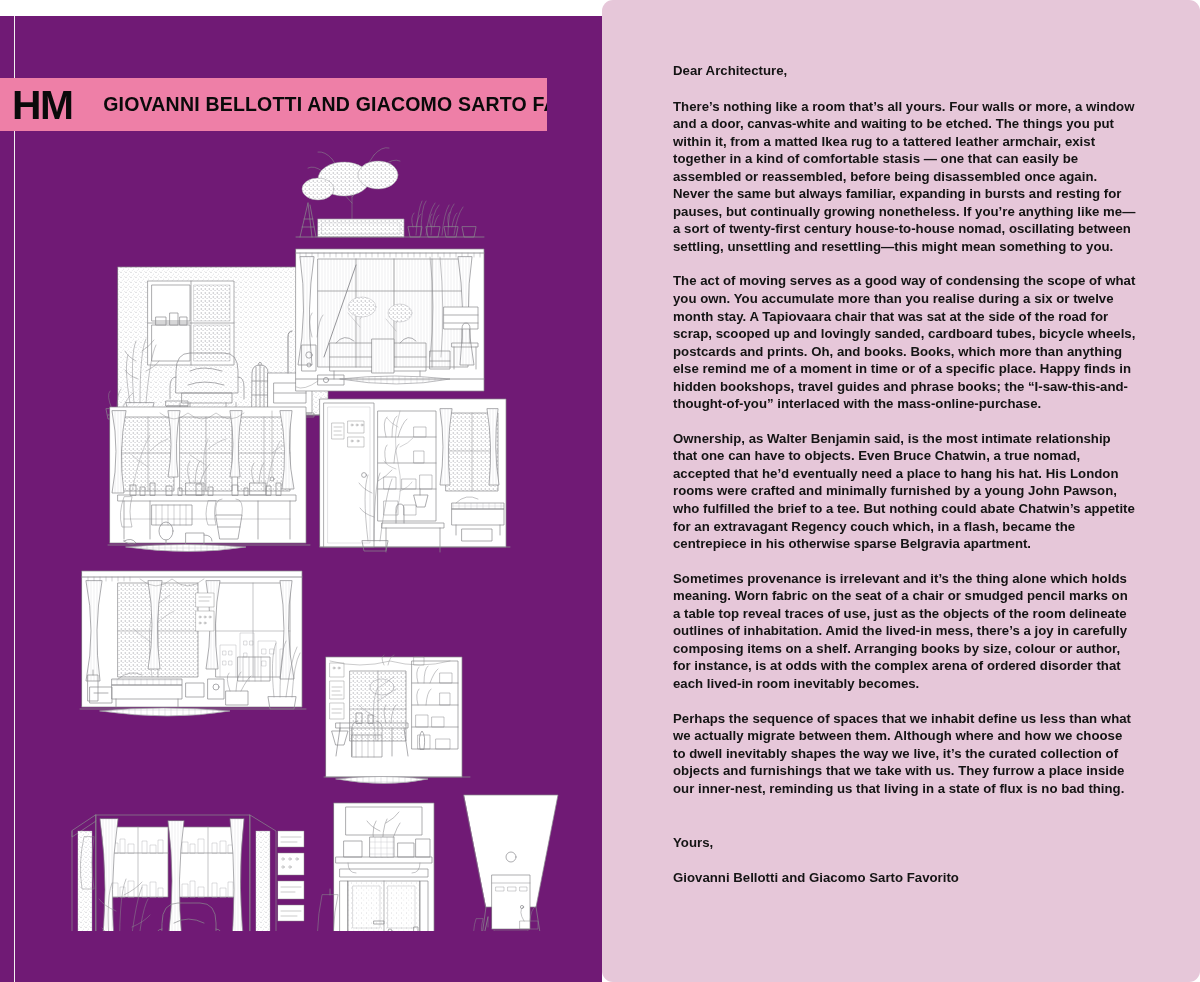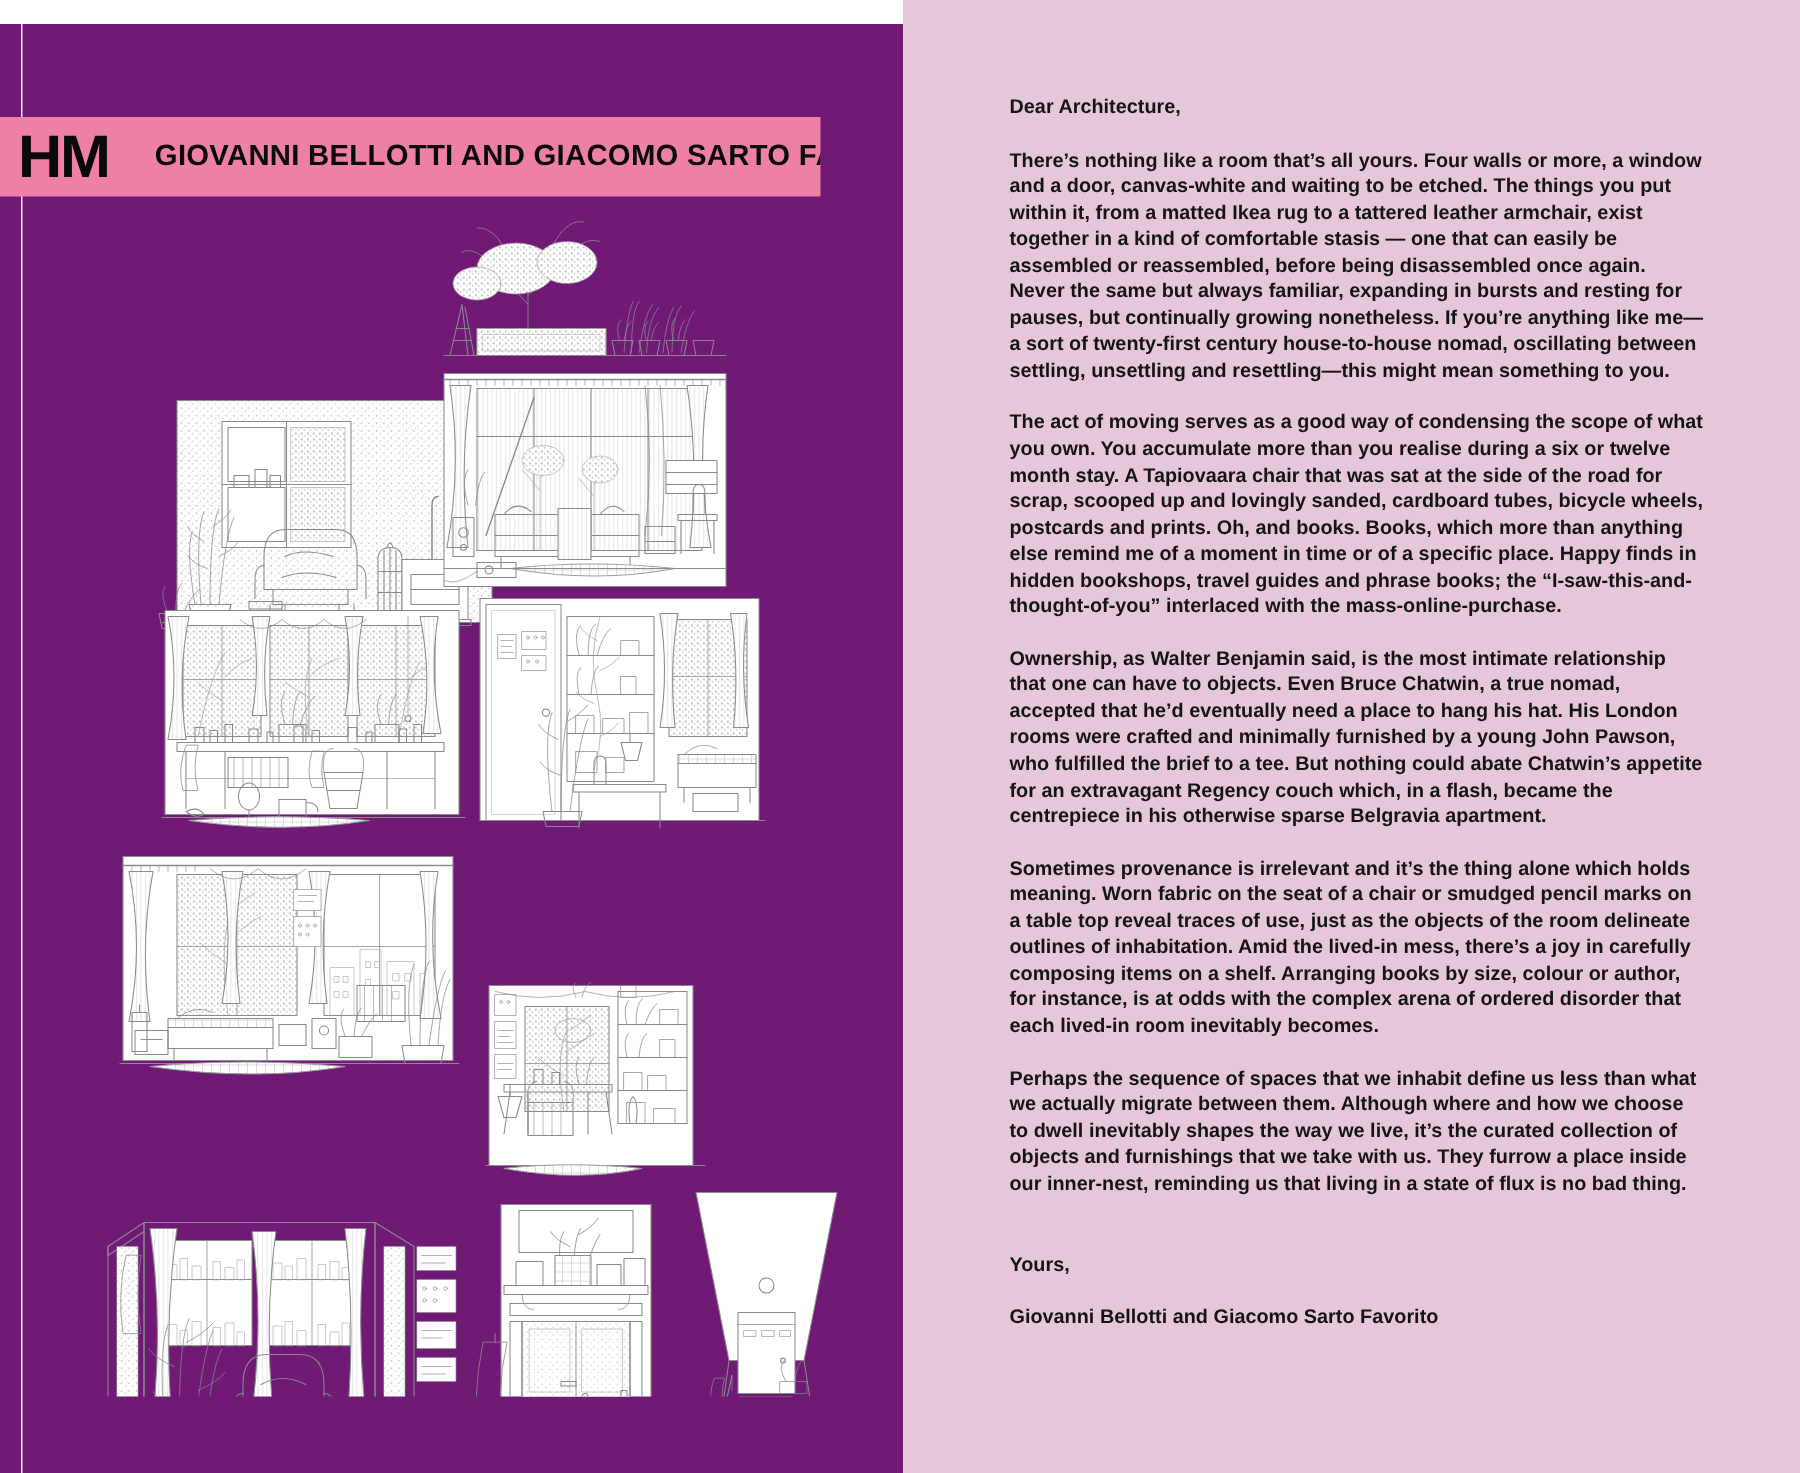--- a/index.html
+++ b/index.html
@@ -87,20 +87,21 @@
 
   
   #right-page {
     position: absolute;
     left: 602px;
     top: 0;
     width: 598px;
     height: 982px;
     background: #e6c7d9;
     overflow: hidden;
+    border-radius: 11px;
   }
 
   #letter {
     position: absolute;
     left: 71px;
     top: 62px;
     width: 464px;
   }
 
   .letter-block {

